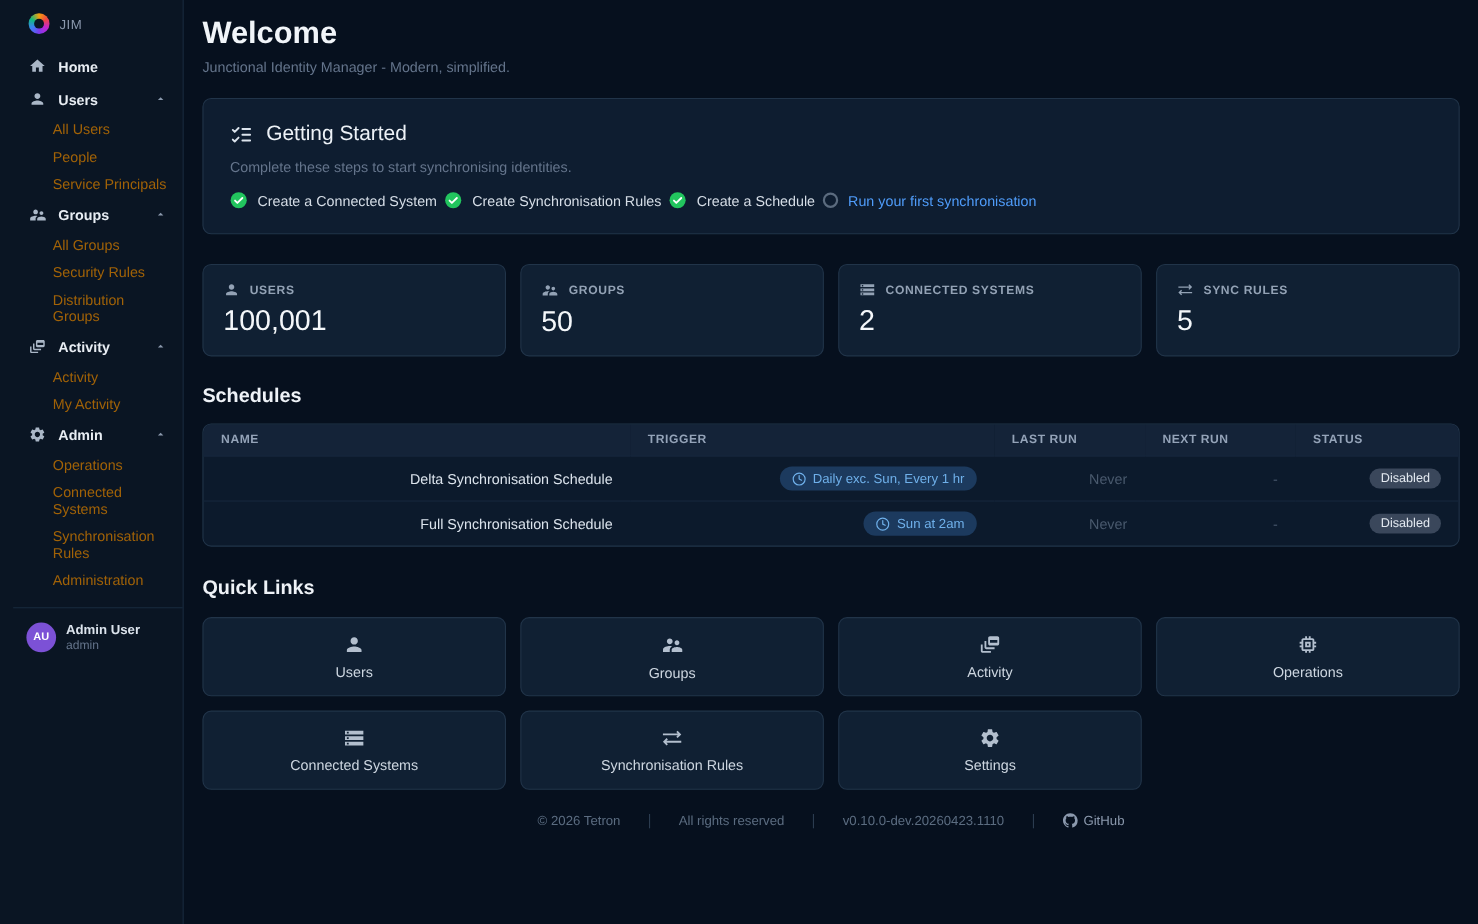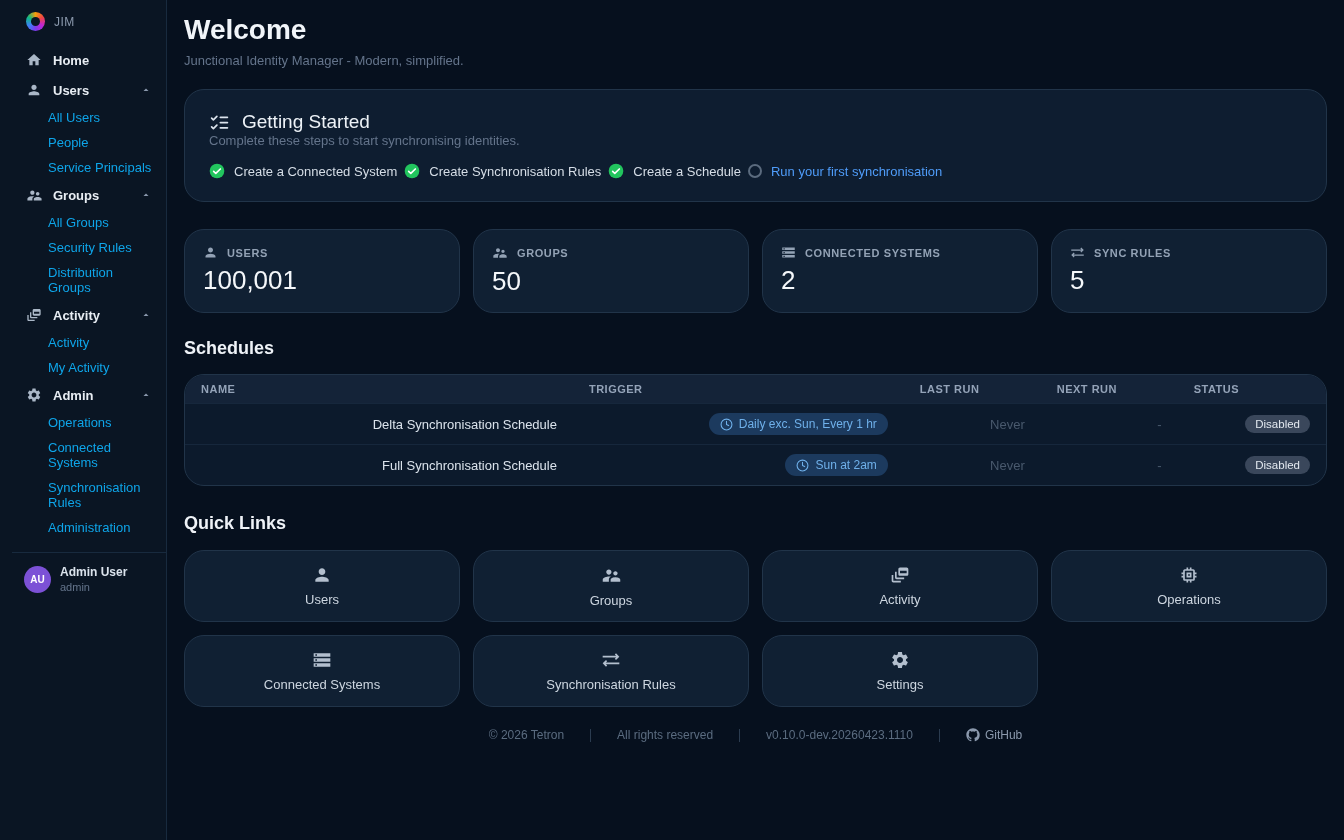--- a/index.html
+++ b/index.html
@@ -35,44 +35,44 @@
   nav { display: flex; flex-direction: column; }
   .nav-top {
     display: flex; align-items: center; gap: 11px;
     padding: 7px 14px; font-size: 13px; font-weight: bold; color: #e8edf3;
     cursor: pointer;
   }
   .nav-top .nav-icon { color: #aab7c7; width: 16px; height: 16px; }
   .nav-top .chev { margin-left: auto; color: #8b99ad; }
   .nav-sub {
     display: block; padding: 5px 14px 5px 36px;
-    font-size: 13px; color: #0ea5e9; text-decoration: none; cursor: pointer;
+    font-size: 13px; color: #a16207; text-decoration: none; cursor: pointer;
   }
   .sidebar-divider { border-top: 1px solid #182a3e; margin: 12px 0 0 0; }
   .user-block { display: flex; align-items: center; gap: 9px; padding: 12px 12px; }
   .avatar {
     width: 27px; height: 27px; border-radius: 50%;
     background: #7c51d6; color: #fff; font-size: 10px; font-weight: bold;
     display: flex; align-items: center; justify-content: center;
   }
   .user-name { font-size: 12px; font-weight: bold; color: #dbe3ec; }
   .user-username { font-size: 11px; color: #64748b; margin-top: 2px; }
 
   
   .main { flex: 1; padding: 14px 17px 0 17px; overflow: hidden; }
   .page-title { font-size: 28px; font-weight: 600; color: #f1f5f9; }
   .page-subtitle { font-size: 13px; color: #64748b; margin-top: 7px; }
 
   .card {
-    background: #0e1d30; border: 1px solid #213449; border-radius: 20px;
+    background: #0e1d30; border: 1px solid #213449; border-radius: 8px;
   }
   .gs-card { margin-top: 21px; padding: 21px 24px 22px 24px; }
   .gs-title-row { display: flex; align-items: center; gap: 12px; }
   .gs-title { font-size: 19px; font-weight: 500; color: #edf2f7; }
-  .gs-sub { font-size: 13px; color: #64748b; }
+  .gs-sub { font-size: 13px; color: #64748b; margin-top: 11px; }
   .gs-list { margin-top: 15px; display: flex; flex-direction: row; gap: 7px; }
   .gs-step { display: flex; align-items: center; gap: 9px; font-size: 13px; color: #d5dde6; }
   .gs-step.pending .step-label { color: #4f9cf9; cursor: pointer; }
   .circle-empty {
     width: 14px; height: 14px; border-radius: 50%; border: 2px solid #5b6b7e;
   }
 
   .stats-row { margin-top: 27px; display: grid; grid-template-columns: repeat(4, 1fr); gap: 13px; }
   .stat-card { padding: 15px 18px; background: #102033; }
   .stat-label-row { display: flex; align-items: center; gap: 9px; color: #93a2b5; }

